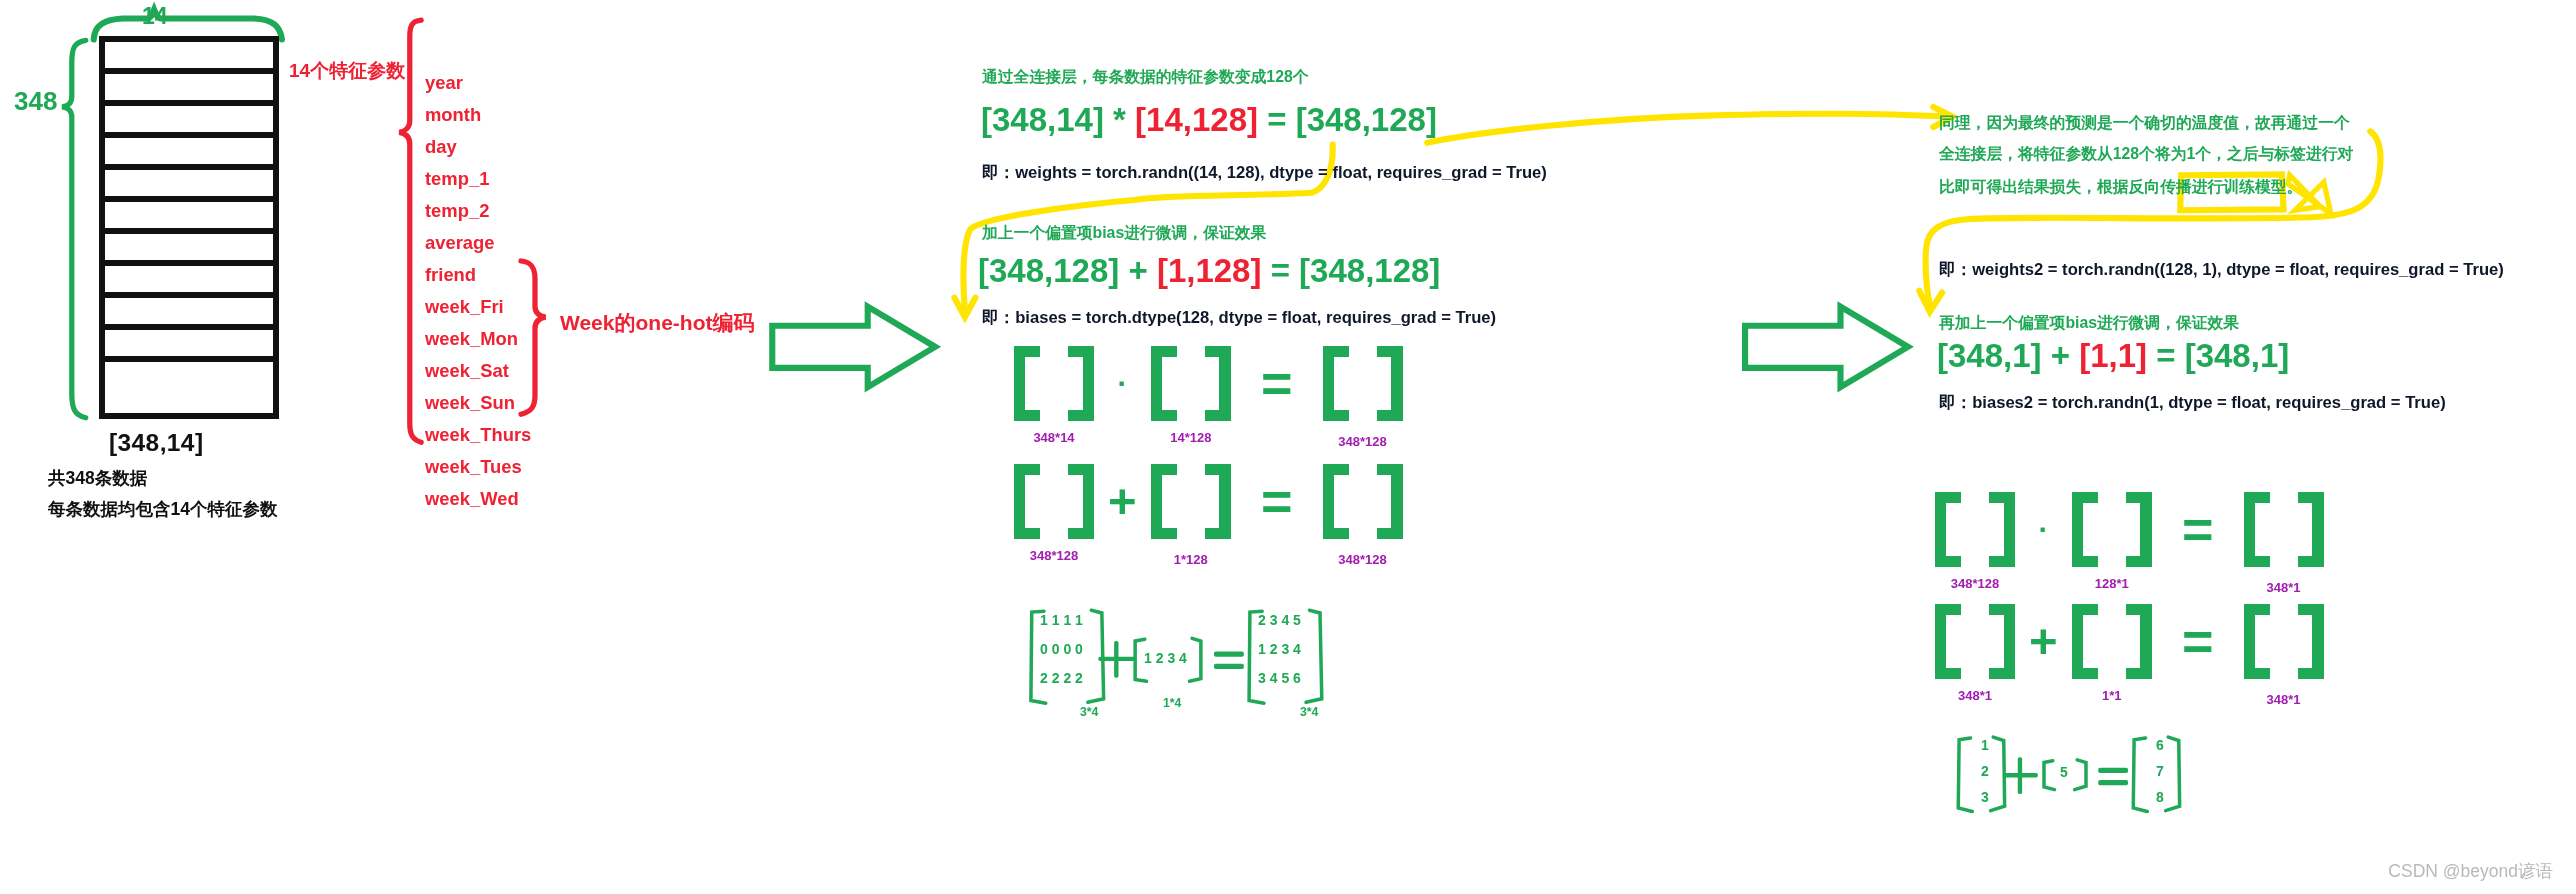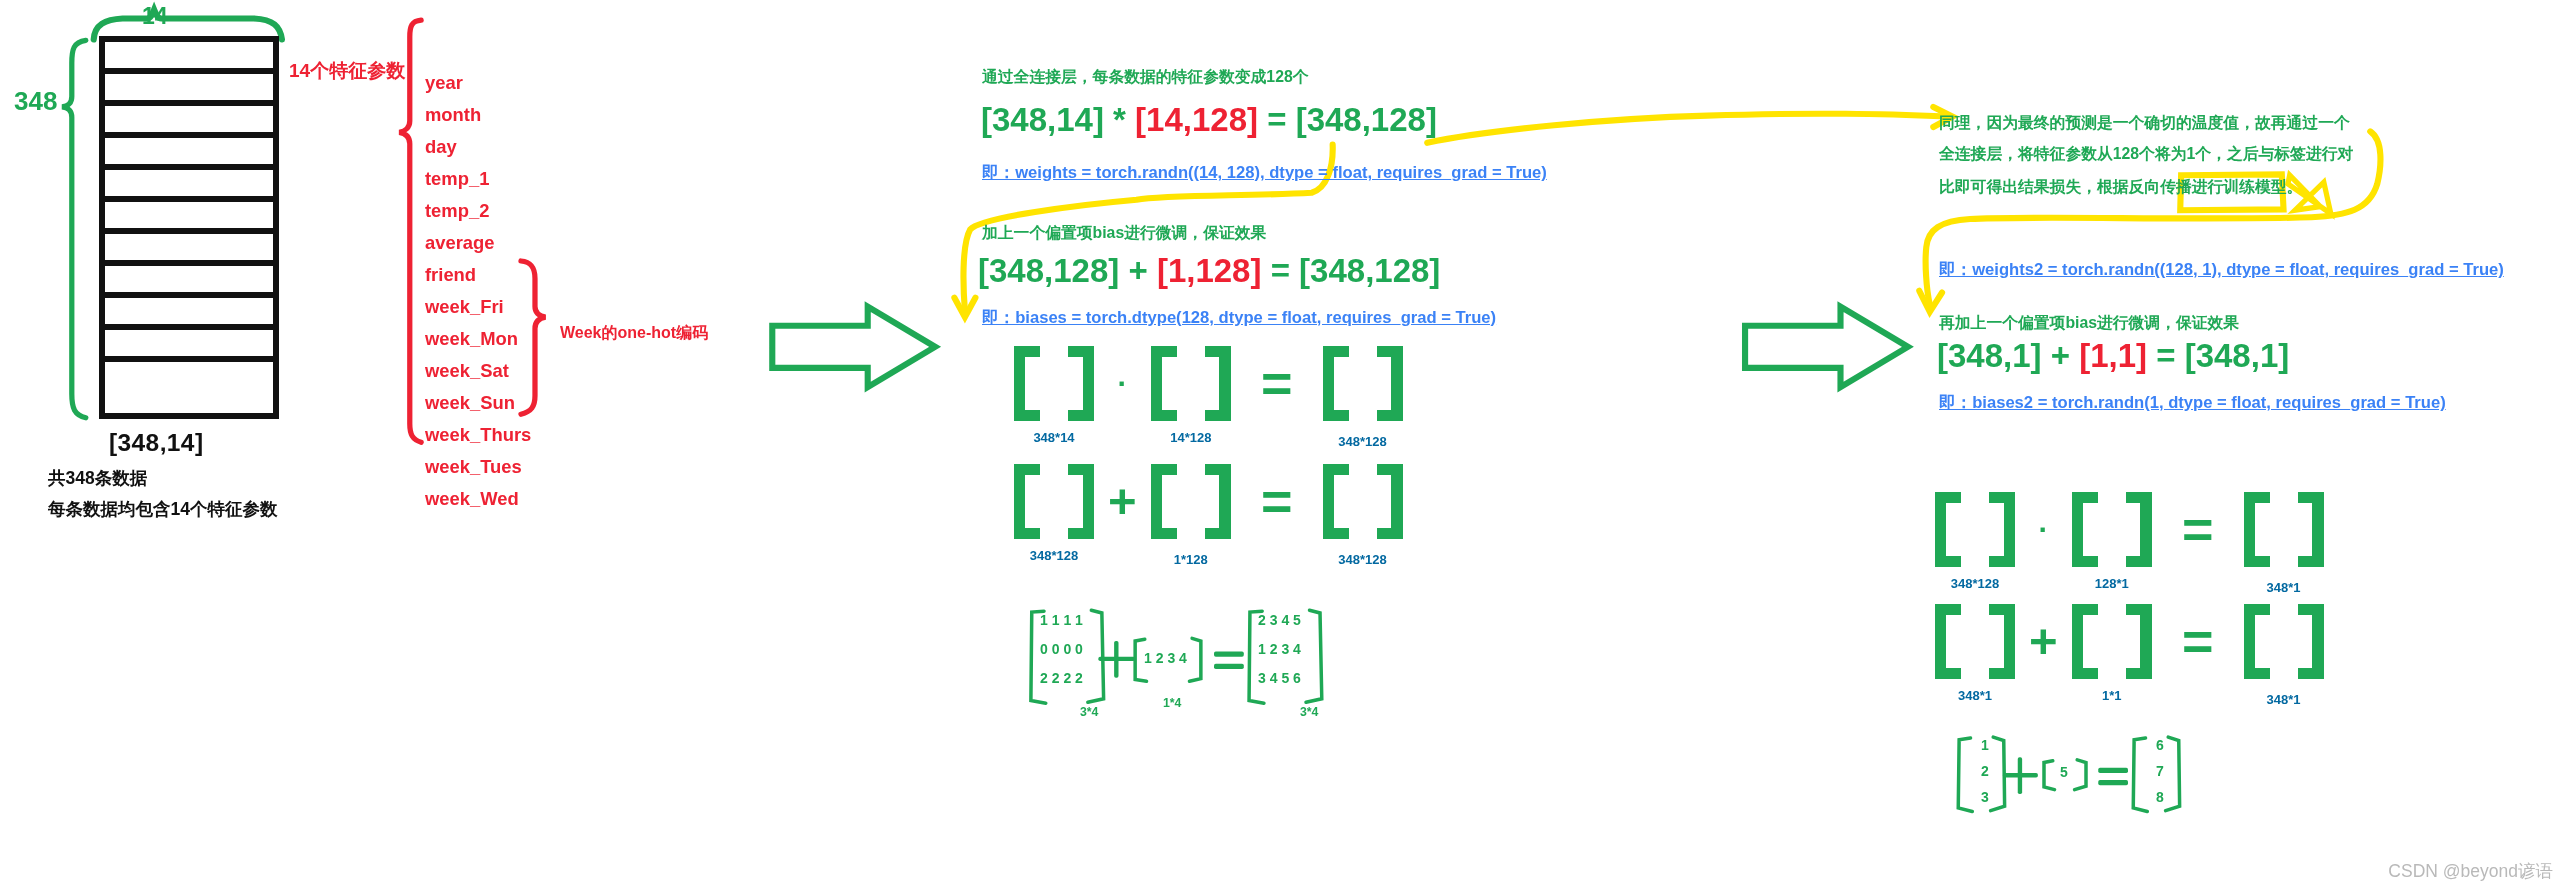--- a/index.html
+++ b/index.html
@@ -44,42 +44,42 @@
     color:#ee2233; font-weight:bold; font-size:18.4px; height:32px; line-height:32px;
     white-space:nowrap;
   }
 
   .red-text{ color:#ee2233; font-weight:bold; white-space:nowrap; }
 
   
   .gtitle{ color:#1fa855; font-weight:bold; font-size:15.8px; white-space:nowrap; }
   .gbig{ color:#1fa855; font-weight:bold; font-size:33px; white-space:nowrap; }
   .gbig .r{ color:#ee2233;margin-top:6px; }
-  .gcode{ color:#3b82f6; font-weight:bold; font-size:16.6px; white-space:nowrap;text-decoration:underline; }
+  .gcode{ color:#0f172a; font-weight:bold; font-size:16.6px; white-space:nowrap; }
 
   
   .mrow{ position:absolute; }
   .brk{
     display:inline-block; width:40px; height:75px; position:relative;
   }
   .brk::before,.brk::after{
     content:""; position:absolute; background:#1fa855;
   }
   
   .brk.l::before{ left:0; top:0; width:11.4px; height:75px; }
   .brk.l::after{ left:0; top:0; width:26px; height:11.4px;
      box-shadow:0 64px 0 0 #1fa855; }
   .brk.r::before{ right:0; top:0; width:11.4px; height:75px; }
   .brk.r::after{ right:0; top:0; width:26px; height:11.4px;
      box-shadow:0 64px 0 0 #1fa855; }
 
   .matbox{ position:relative; display:inline-block; }
   .matcap{
     position:absolute; left:0; right:0; top:84px; text-align:center;
-    color:#0369a1; font-weight:bold; font-size:13px; white-space:nowrap;
+    color:#a21caf; font-weight:bold; font-size:13px; white-space:nowrap;
   }
   .op{
     display:inline-block; color:#1fa855; font-weight:bold;
     font-size:49px; line-height:75px; vertical-align:top;
   }
   .op.dot{ font-size:30px; }
   .op.eq{ font-size:54px; }
 
   
   .smallmat{ position:absolute; color:#1fa855; font-weight:bold; }
@@ -163,21 +163,21 @@
 
   <div class="abs" style="left:14px; top:86px; color:#1fa855; font-size:26px; font-weight:bold;">348</div>
 
   <div class="label-348-14">[348,14]</div>
 
   <div class="left-note" style="top:466px;">共348条数据</div>
   <div class="left-note" style="top:497px;">每条数据均包含14个特征参数</div>
 
   <div class="abs red-text" style="left:289px; top:58px; font-size:19px;">14个特征参数</div>
 
-  <div class="abs red-text" style="left:560px; top:323px; font-size:16px;">Week的one-hot编码</div>
+  <div class="abs red-text" style="left:560px; top:309px; font-size:21px;">Week的one-hot编码</div>
 
   <div class="feat-list">
     <div class="feat">year</div>
     <div class="feat">month</div>
     <div class="feat">day</div>
     <div class="feat">temp_1</div>
     <div class="feat">temp_2</div>
     <div class="feat">average</div>
     <div class="feat">friend</div>
     <div class="feat">week_Fri</div>

